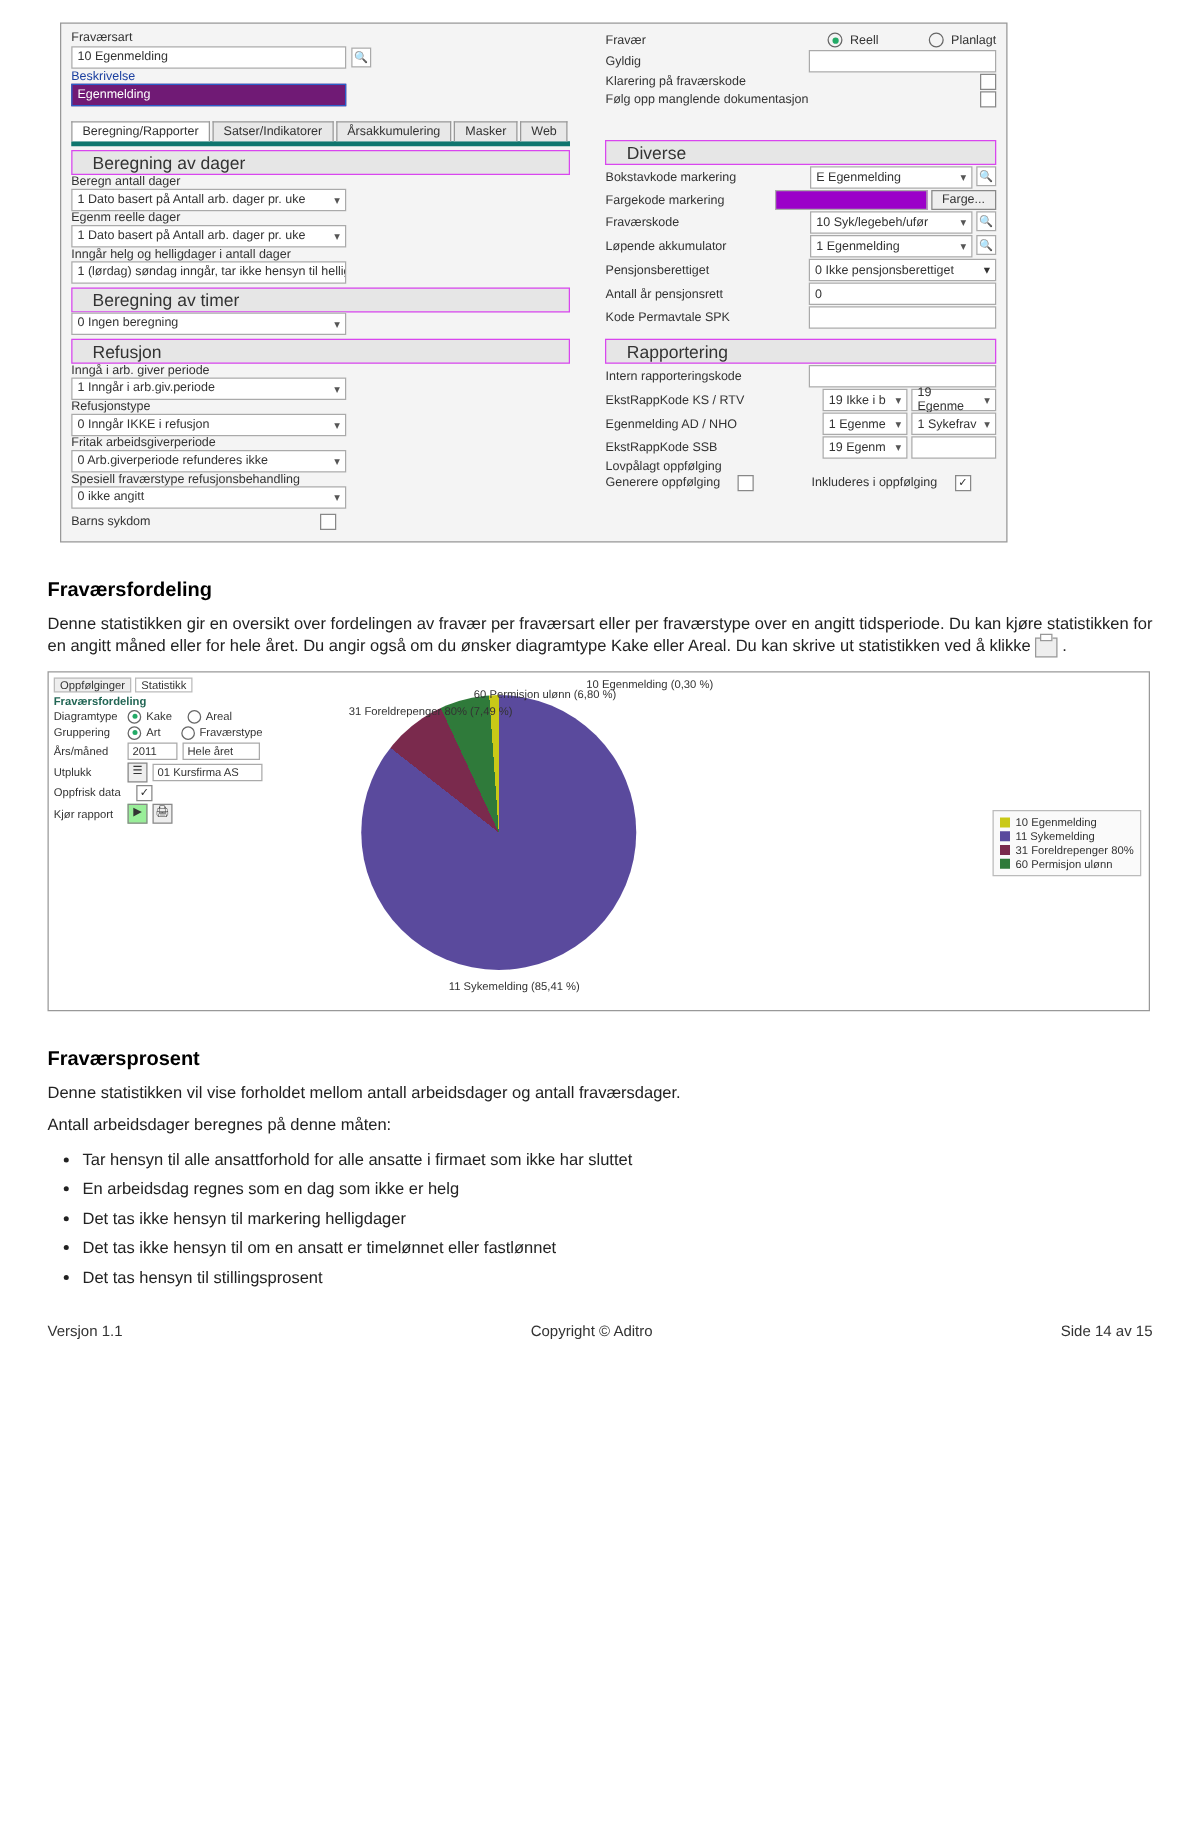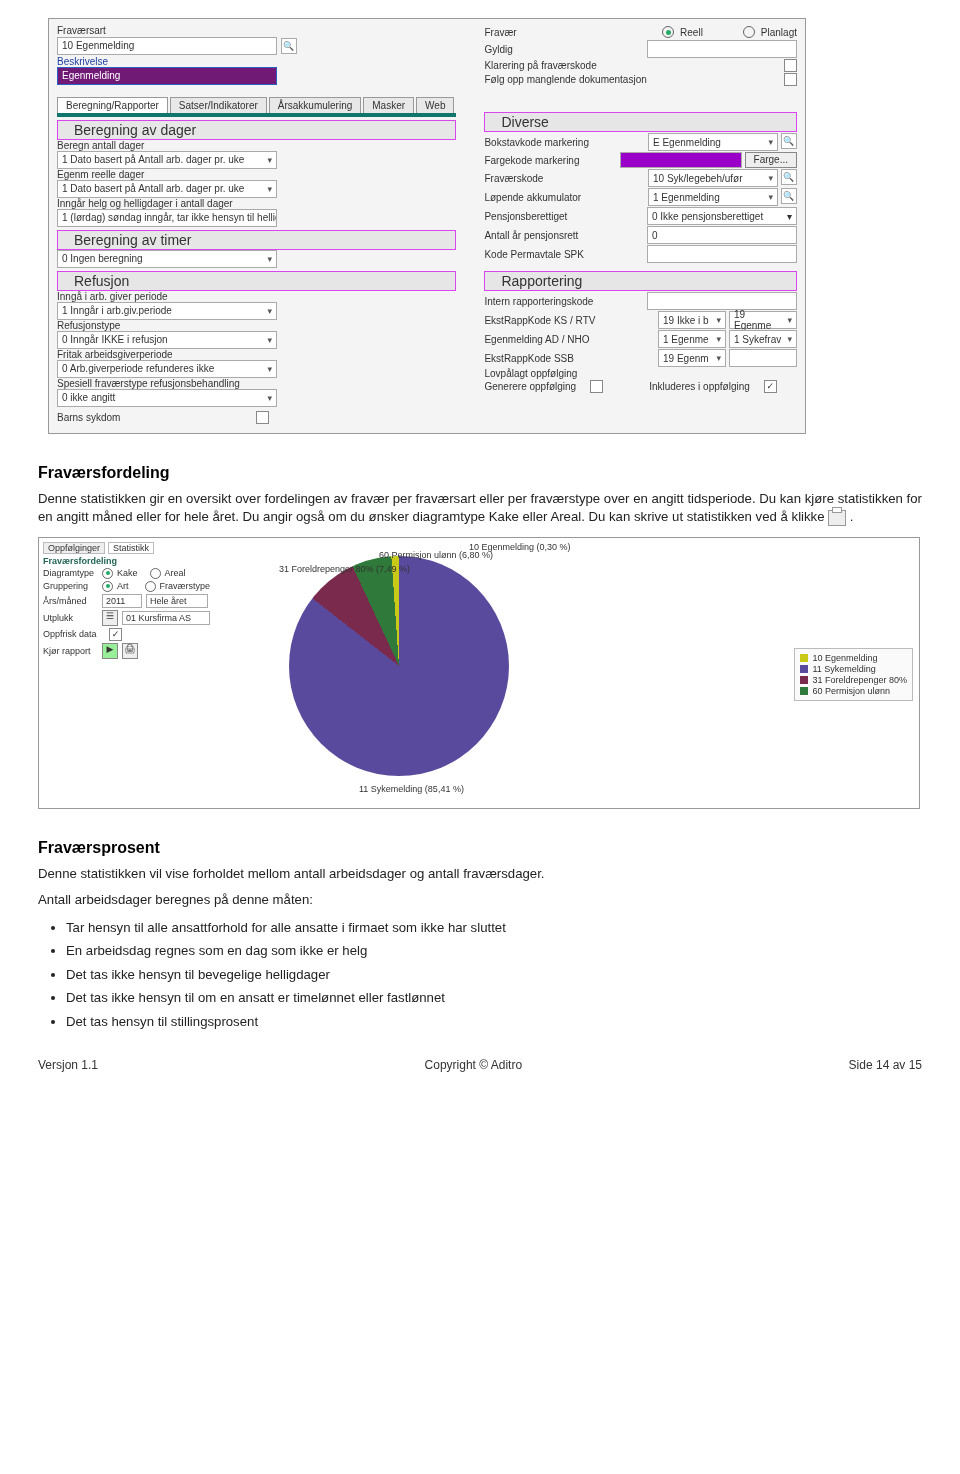--- a/index.html
+++ b/index.html
@@ -324,21 +324,21 @@
         </div>
     </div>
   </div>
 
   <h2 class="section">Fraværsprosent</h2>
   <p class="body">Denne statistikken vil vise forholdet mellom antall arbeidsdager og antall fraværsdager.</p>
   <p class="body">Antall arbeidsdager beregnes på denne måten:</p>
   <ul class="body">
     <li>Tar hensyn til alle ansattforhold for alle ansatte i firmaet som ikke har sluttet</li>
     <li>En arbeidsdag regnes som en dag som ikke er helg</li>
-    <li>Det tas ikke hensyn til bevegelige helligdager</li>
+    <li>Det tas ikke hensyn til markering helligdager</li>
     <li>Det tas ikke hensyn til om en ansatt er timelønnet eller fastlønnet</li>
     <li>Det tas hensyn til stillingsprosent</li>
   </ul>
 
   <div class="footer">
     <span>Versjon 1.1</span>
     <span>Copyright © Aditro</span>
     <span>Side 14 av 15</span>
   </div>
 

